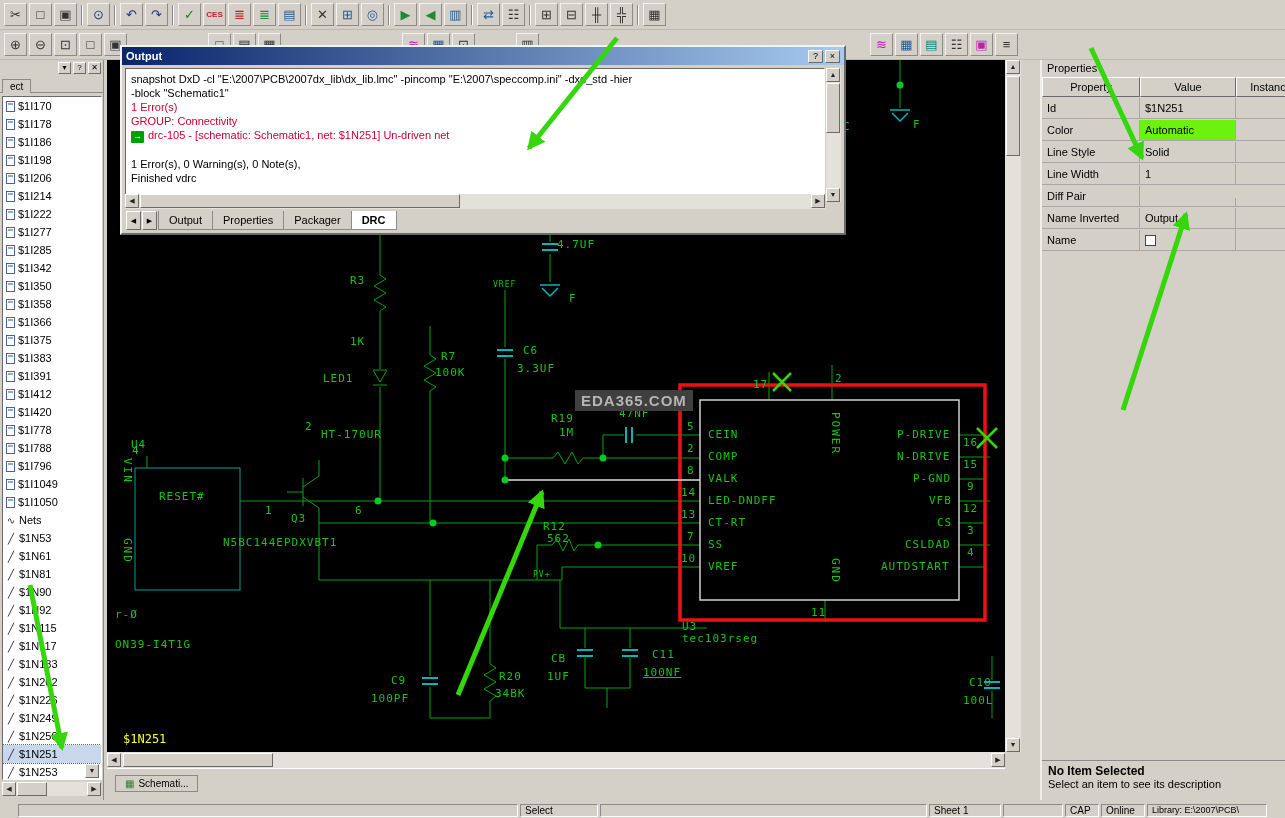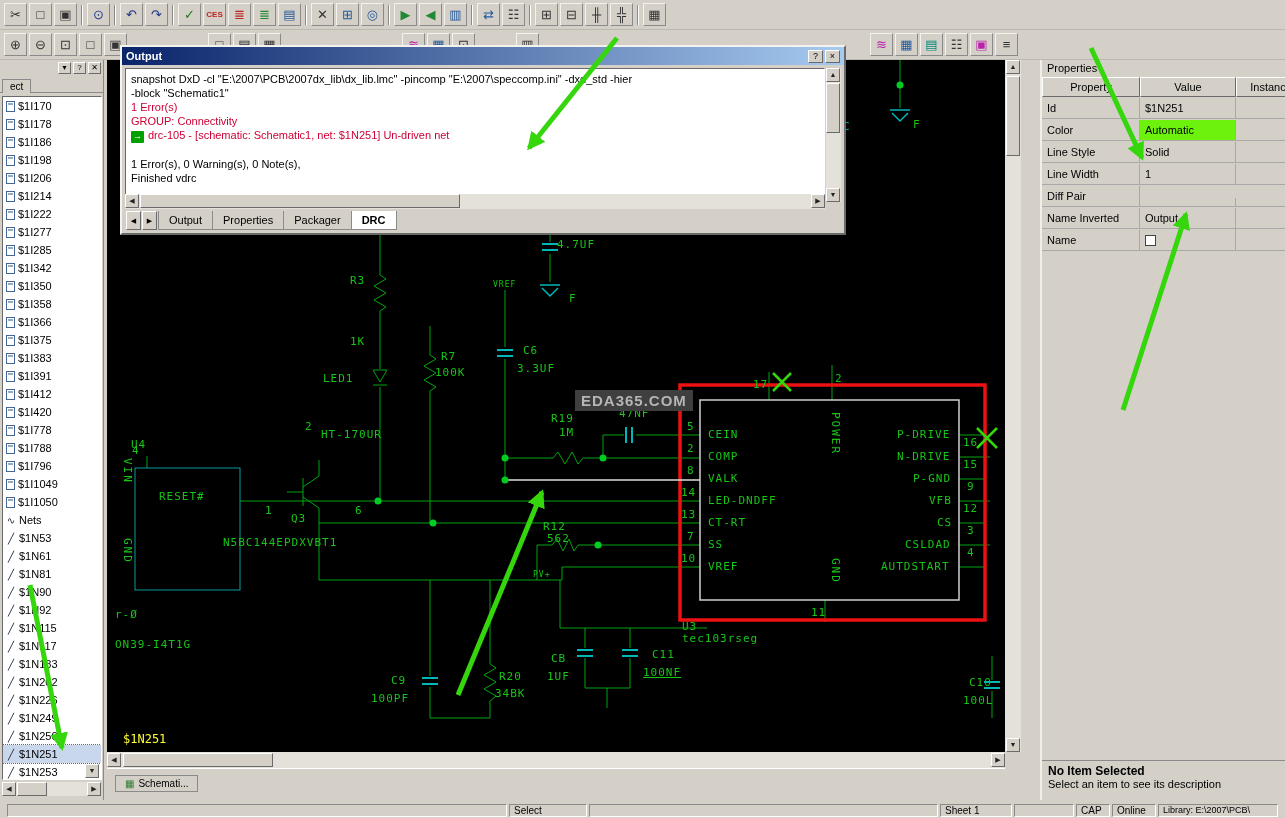--- a/index.html
+++ b/index.html
@@ -92,21 +92,21 @@
   .ow-vscroll { position:absolute; right:3px; top:21px; width:15px; height:134px; background:#e4e1da; }
   .ow-hscroll { position:absolute; left:3px; right:19px; bottom:24px; height:15px; background:#e4e1da; }
   .ow-tabs { position:absolute; left:4px; bottom:3px; height:19px; display:flex; align-items:stretch; font-size:11px; }
   .ow-nav { width:15px; background:#d4d0c8; border:1px solid; border-color:#fff #6a6a6a #6a6a6a #fff; font-size:7px; padding:0; margin-right:1px; }
   #ow-tabbar { display:flex; }
   .ow-tab { padding:3px 10px 0 10px; border:1px solid #8a8a8a; border-top:none; background:#d4d0c8; margin-right:-1px; }
   .ow-tab.active { background:#fff; font-weight:bold; }
 
   
   #statusbar { position:absolute; left:0; top:803px; width:1285px; height:15px; background:#d4d0c8;
-    display:flex; gap:2px; align-items:center; font-size:10px; padding:0 7px; }
+    display:flex; gap:2px; align-items:center; font-size:10px; padding:0 18px; }
   .sb-seg { height:13px; border:1px solid; border-color:#8a8a8a #fff #fff #8a8a8a; padding:0 4px; overflow:hidden;
     white-space:nowrap; line-height:11px; flex:0 0 auto; }
   .sb-seg.grow { flex:1 1 auto; }
   .sb-seg.lib { font-size:9px; }
 
   
   #overlay { position:absolute; left:0; top:0; z-index:60; pointer-events:none; }
 </style>
 </head>
 <body>

